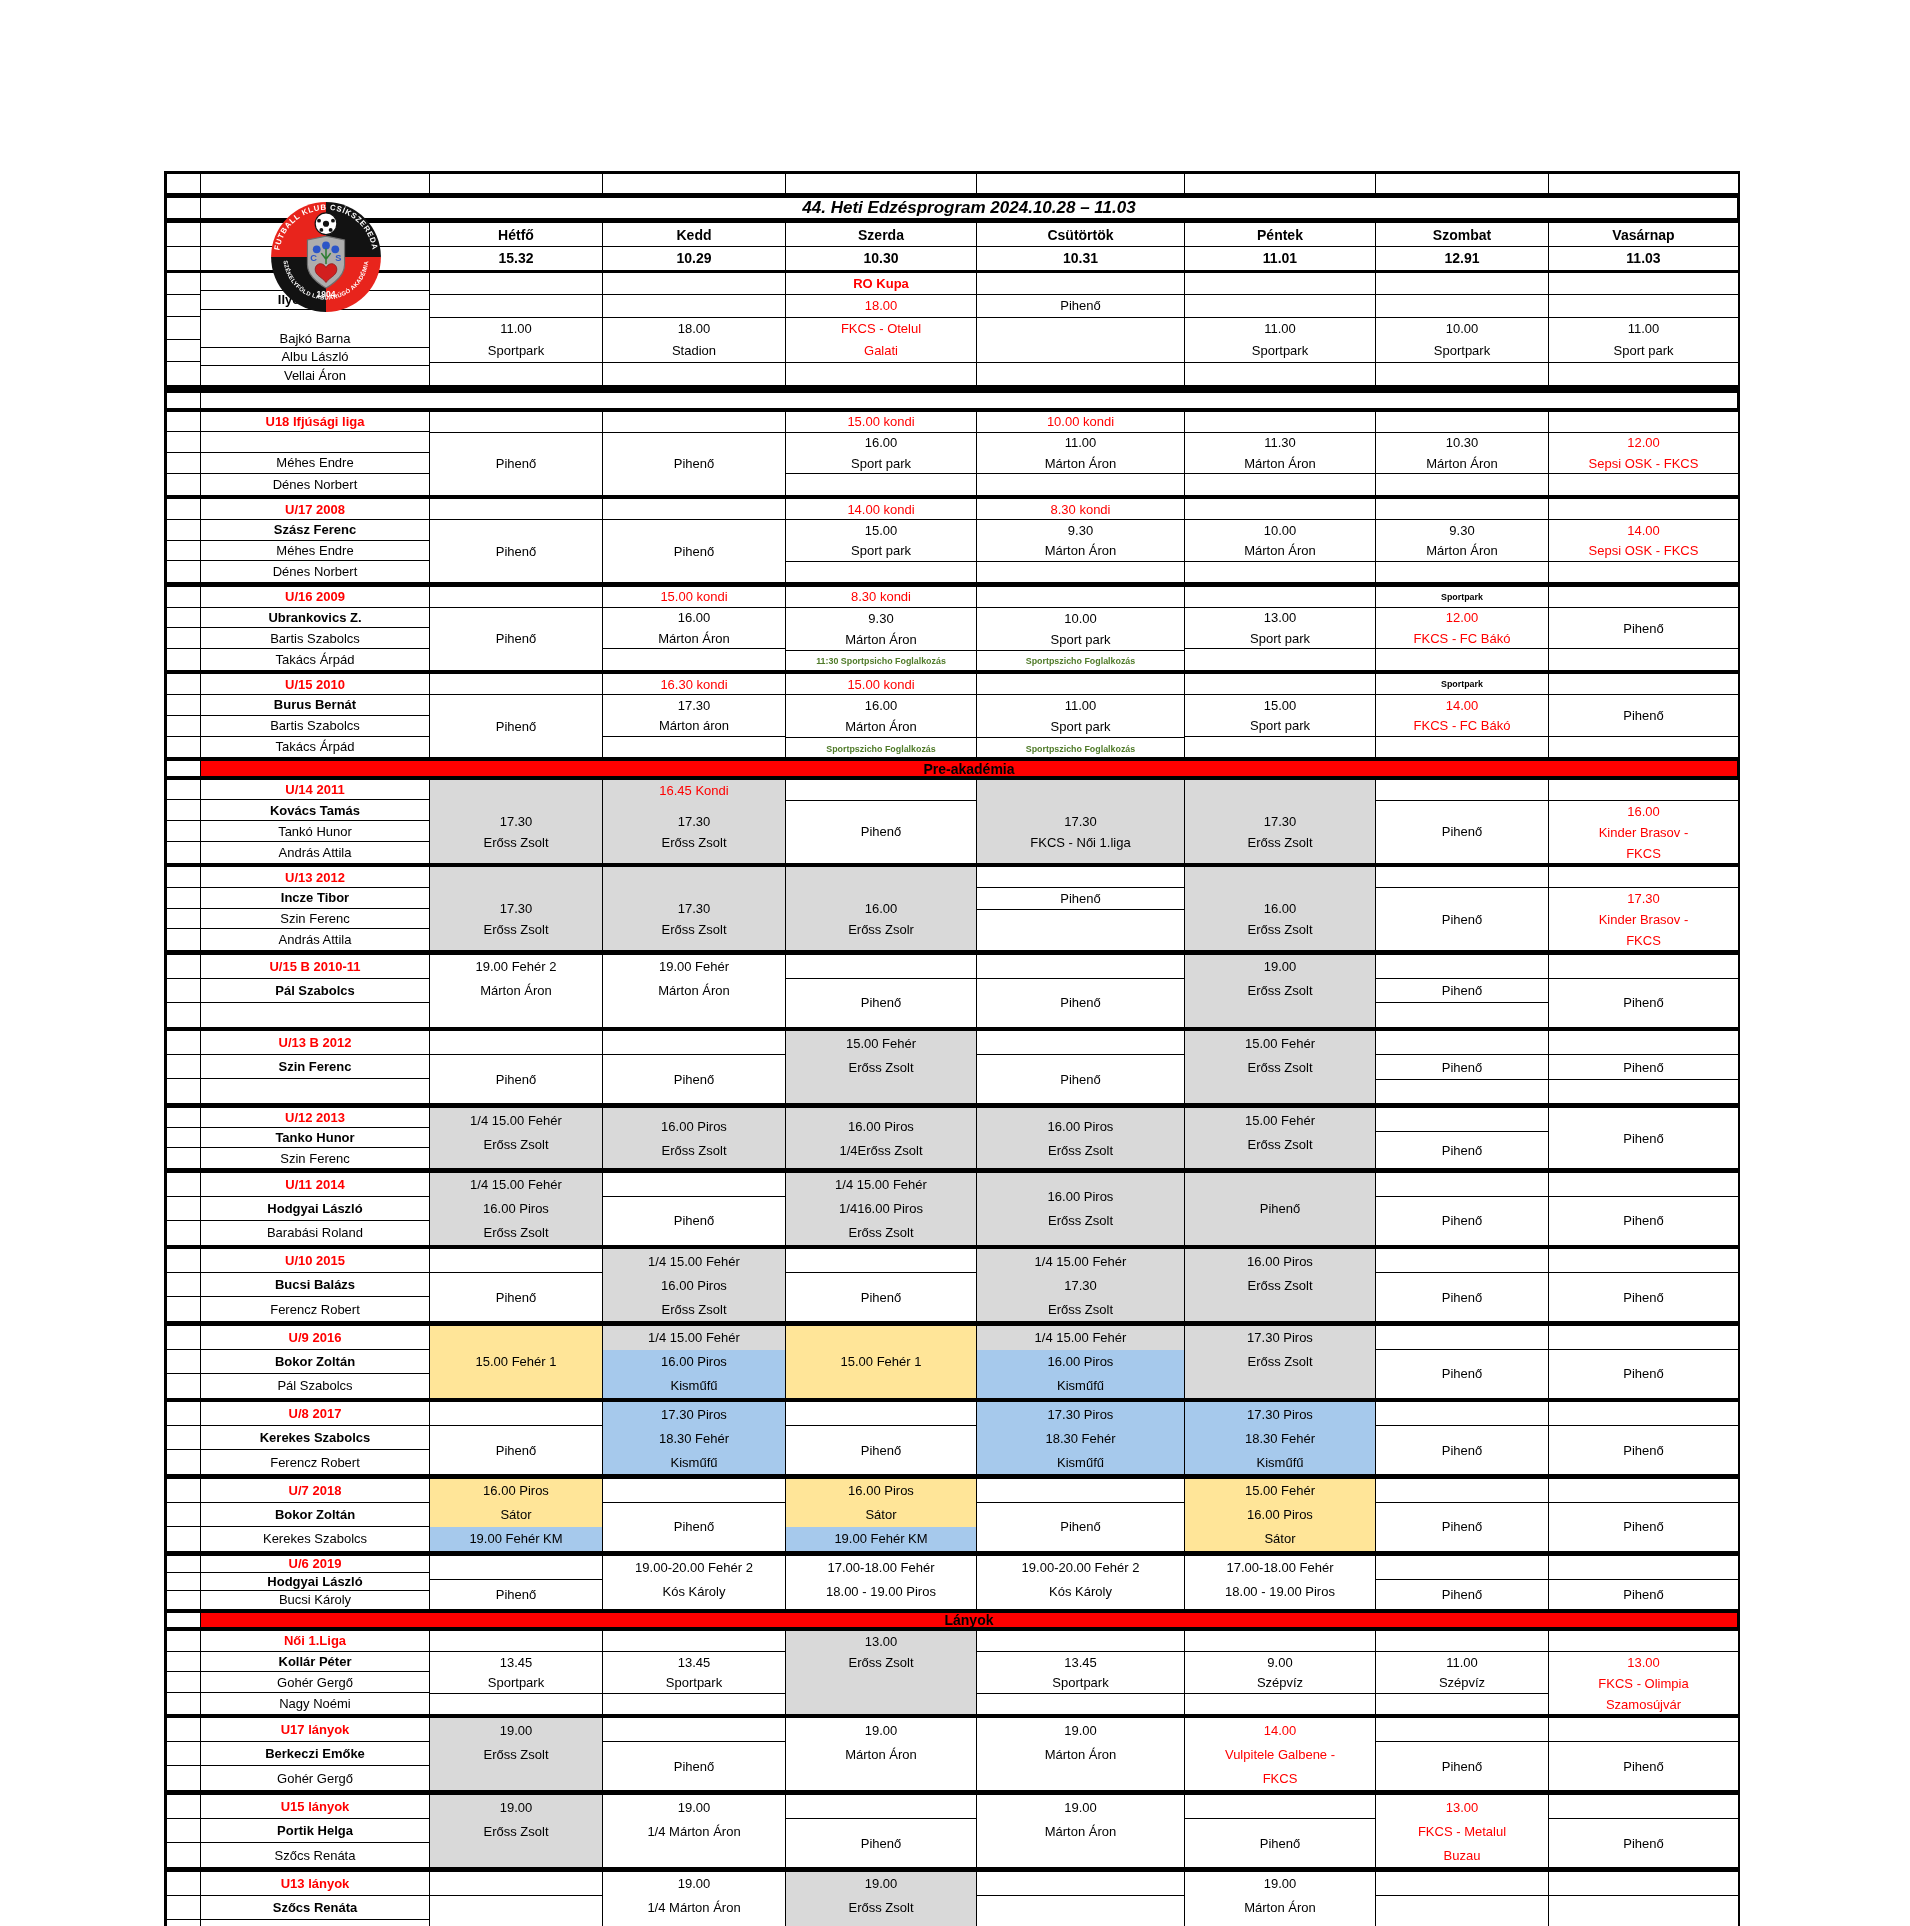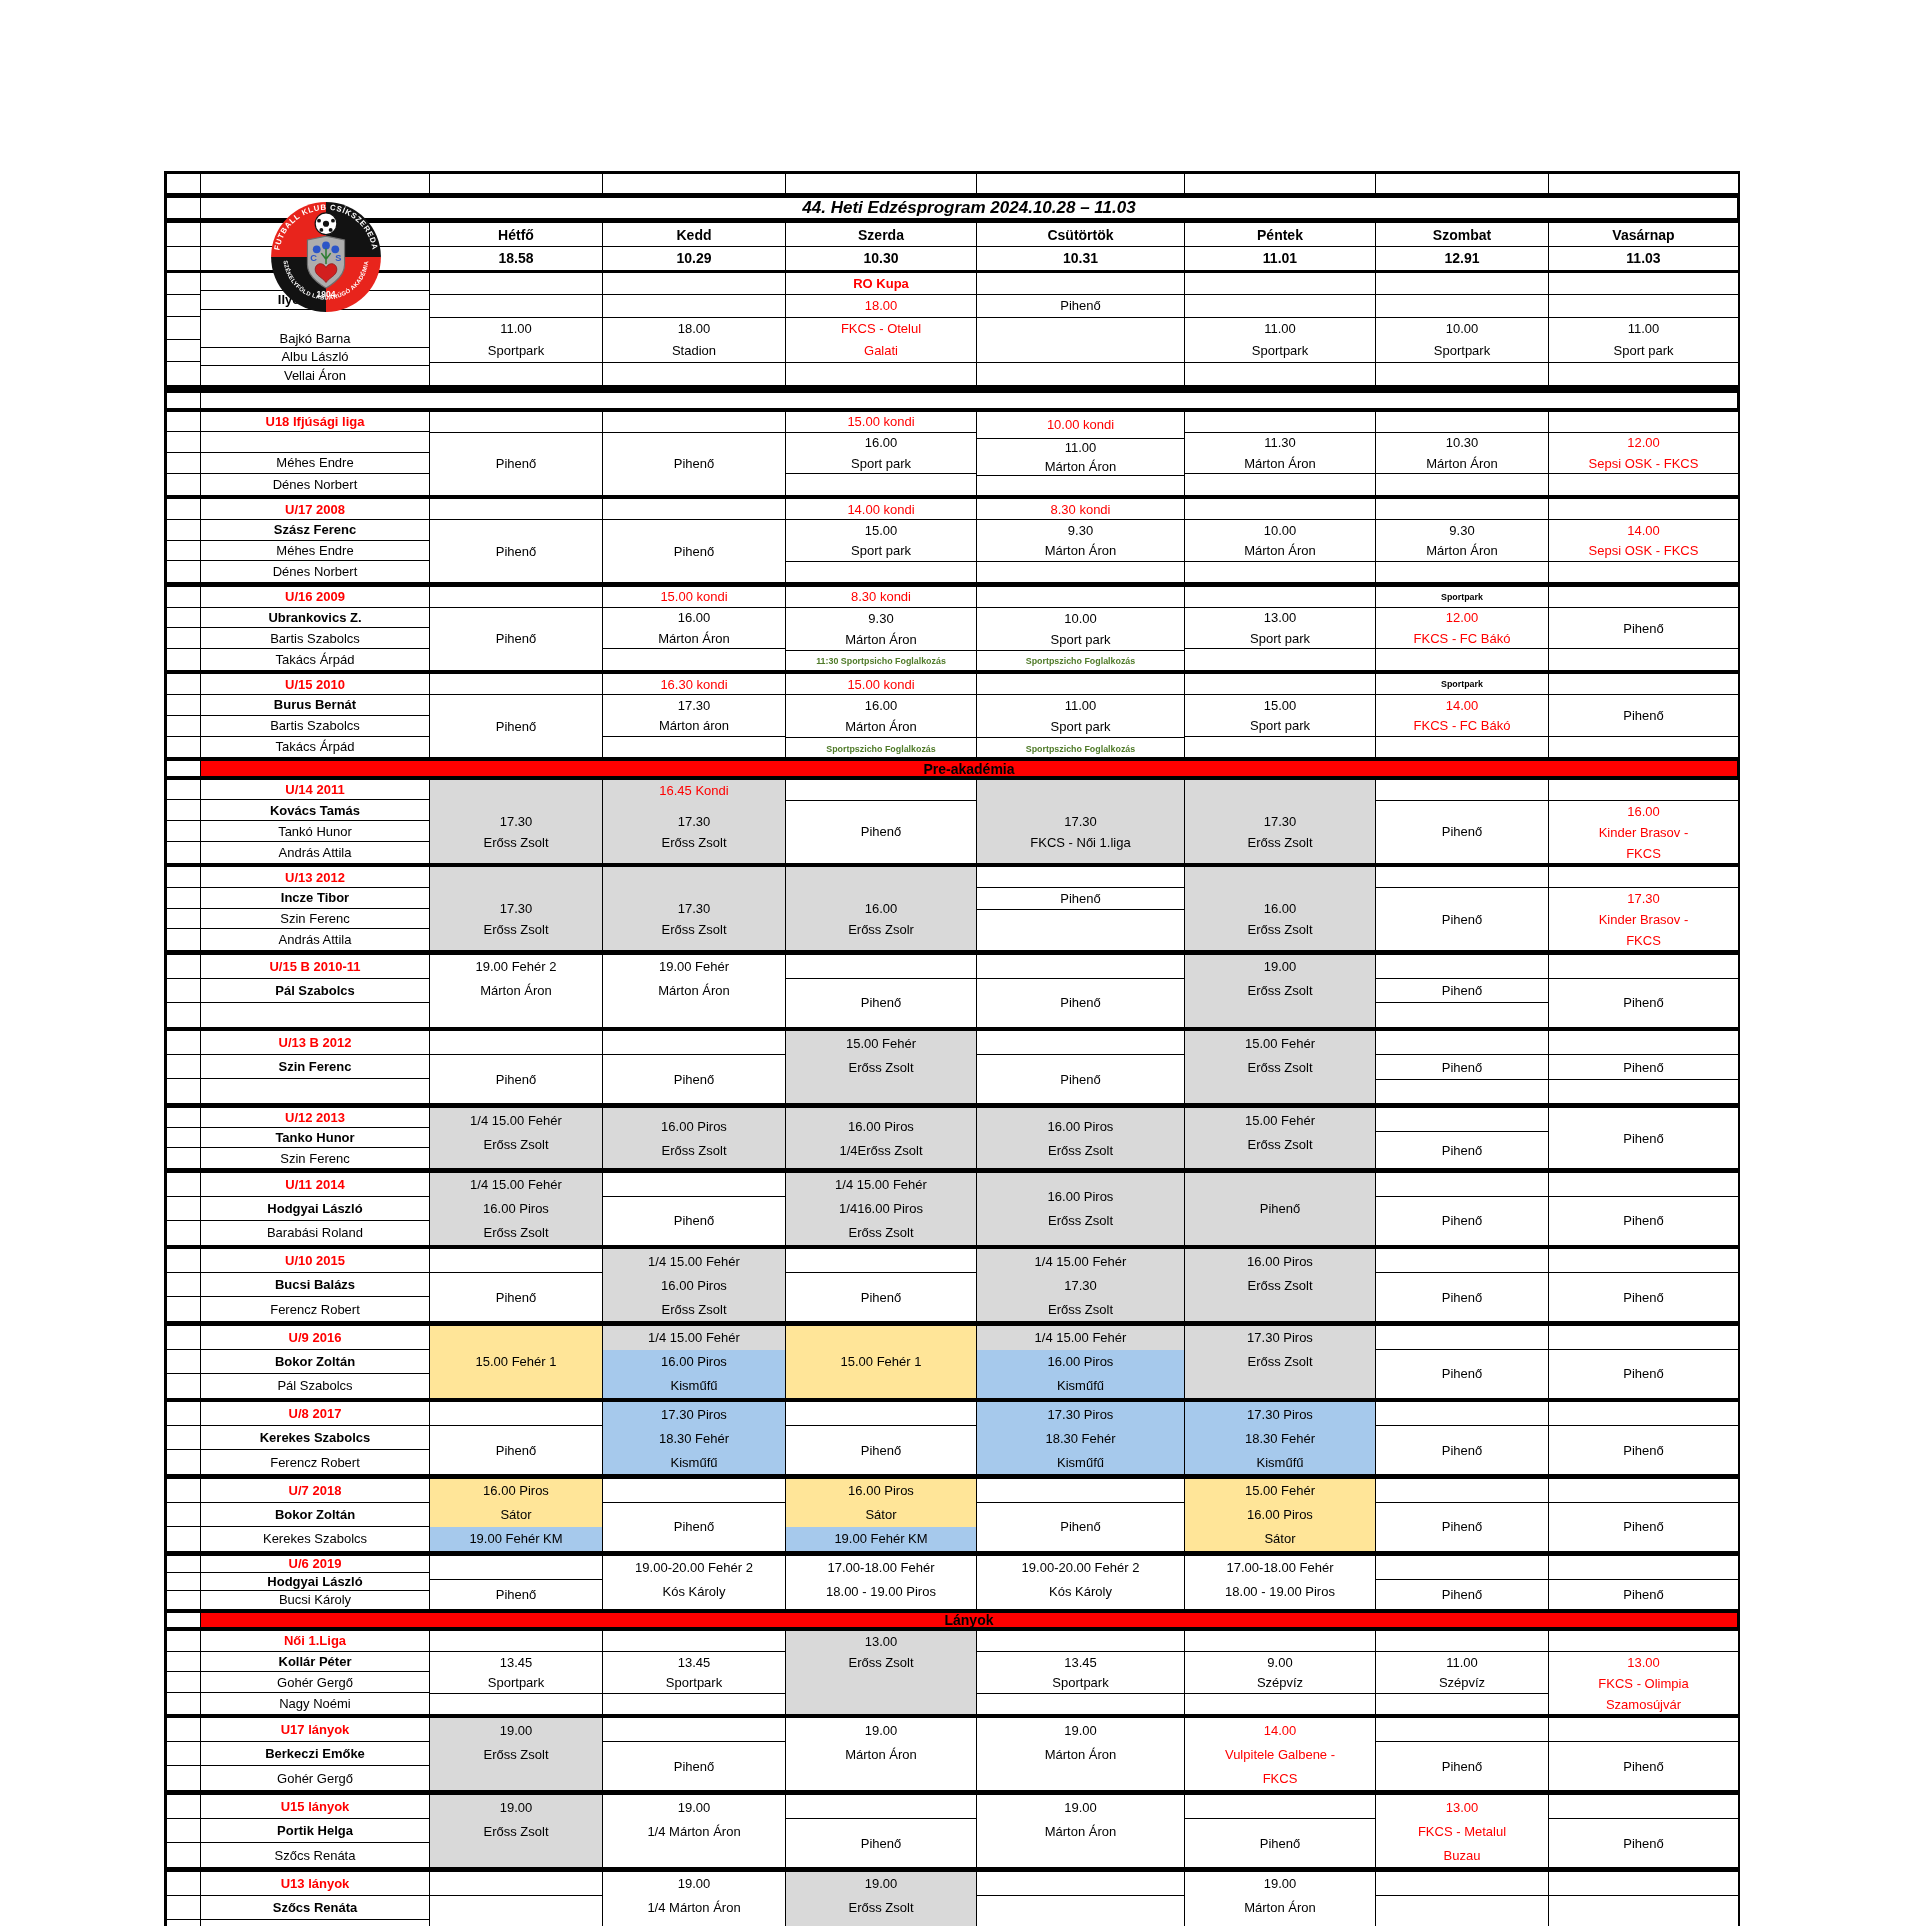--- a/index.html
+++ b/index.html
@@ -84,21 +84,21 @@
         <div class="dcol headcell" style="flex: 0 0 183px;">Kedd</div>
         <div class="dcol headcell" style="flex: 0 0 191px;">Szerda</div>
         <div class="dcol headcell" style="flex: 0 0 208px;">Csütörtök</div>
         <div class="dcol headcell" style="flex: 0 0 191px;">Péntek</div>
         <div class="dcol headcell" style="flex: 0 0 173px;">Szombat</div>
         <div class="dcol headcell" style="flex: 0 0 190px;">Vasárnap</div>
       </div>
       <div class="row" style="height: 22.3px;">
         <div class="ncol"></div>
         <div class="namecol"></div>
-        <div class="dcol headcell" style="flex: 0 0 173px;">18.58</div>
+        <div class="dcol headcell" style="flex: 0 0 173px;">15.32</div>
         <div class="dcol headcell" style="flex: 0 0 183px;">10.29</div>
         <div class="dcol headcell" style="flex: 0 0 191px;">10.30</div>
         <div class="dcol headcell" style="flex: 0 0 208px;">10.31</div>
         <div class="dcol headcell" style="flex: 0 0 191px;">11.01</div>
         <div class="dcol headcell" style="flex: 0 0 173px;">12.91</div>
         <div class="dcol headcell" style="flex: 0 0 190px;">11.03</div>
       </div>
       <div class="sep" style="height: 3.1px;"></div>
       <div class="row" style="height: 112px;">
         <div class="ncol">
@@ -235,21 +235,21 @@
           </div>
           <div class="segs">
             <div class="seg" style="flex: 2 1 0%;">
               <div class="line" style="height: 21px;">16.00</div>
               <div class="line" style="height: 21px;">Sport park</div>
             </div>
             <div class="seg" style="flex: 1 1 0%; border-top: 1.2px solid rgb(0, 0, 0);"></div>
           </div>
         </div>
         <div class="dcol" style="flex: 0 0 208px;">
-          <div class="nrow lblcell" style="height: 27px;">
+          <div class="nrow lblcell" style="height: 21px;">
             <div class="line red">10.00 kondi</div>
           </div>
           <div class="segs">
             <div class="seg" style="flex: 2 1 0%;">
               <div class="line" style="height: 21px;">11.00</div>
               <div class="line" style="height: 21px;">Márton Áron</div>
             </div>
             <div class="seg" style="flex: 1 1 0%; border-top: 1.2px solid rgb(0, 0, 0);"></div>
           </div>
         </div>

